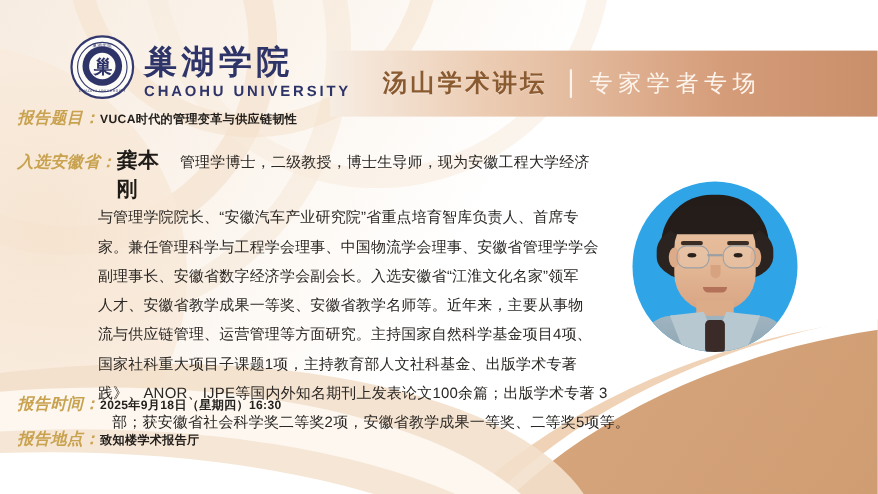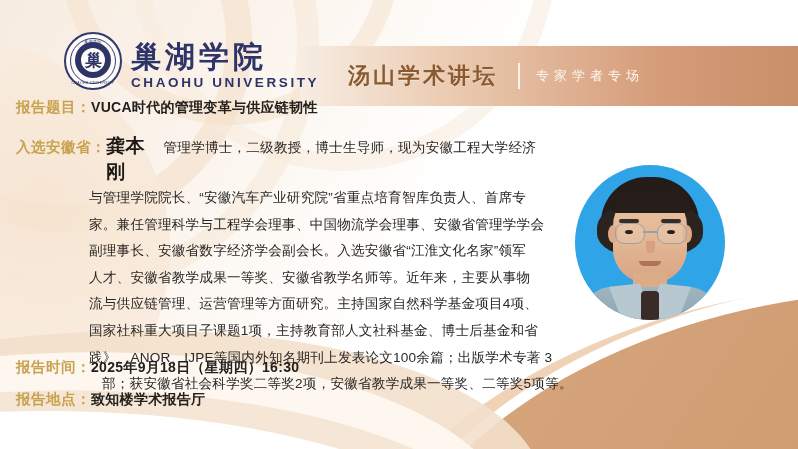--- a/index.html
+++ b/index.html
@@ -43,21 +43,21 @@
   }
   .banner-title{
     margin-left:48px;font-size:22px;font-weight:bold;color:#8a5a30;
     letter-spacing:3px;text-shadow:0 1px 0 rgba(255,255,255,.35);
     font-family:"DejaVu Sans","Liberation Sans",sans-serif;
   }
   .banner-div{
     width:2px;height:26px;background:#fdf6ef;margin:0 16px 0 20px;opacity:.95;
   }
   .banner-sub{
-    font-size:13px;color:#fdf4ec;letter-spacing:5px;
+    font-size:21px;color:#fdf4ec;letter-spacing:5px;
     font-family:"DejaVu Serif","Liberation Serif",serif;
   }
 
   
   .logo{position:absolute;left:64px;top:32px;display:flex;align-items:flex-end;gap:9px;}
   .logo-seal{
     width:54px;height:54px;border-radius:50%;
     border:2px solid #33396e;background:#fdfbf8;position:relative;flex:0 0 auto;
   }
   .logo-seal .inner{
@@ -88,23 +88,24 @@
   }
   .logo-en{
     font-size:13.5px;color:#2e3468;font-weight:bold;letter-spacing:2.6px;margin-top:2px;
   }
 
   
   .row{position:absolute;display:flex;align-items:baseline;}
   .lab{
     color:#c8a24f;font-size:14.5px;font-weight:bold;white-space:nowrap;
     letter-spacing:.5px;
+    font-style:italic;
   }
   .val{
-    color:#23201d;font-size:14px;font-weight:bold;white-space:nowrap;
+    color:#23201d;font-size:11px;font-weight:bold;white-space:nowrap;
     letter-spacing:.3px;
   }
 
   #title-row{left:16px;top:98px;}
   #time-row{left:16px;top:358px;}
   #place-row{left:16px;top:390px;}
   #host-row{left:16px;top:422px;}
 
   #bio{position:absolute;left:16px;top:133px;width:520px;}
   #bio .bio-head{display:flex;align-items:baseline;}
@@ -266,21 +267,21 @@
       <div class="bio-head">
         <span class="lab">入选安徽省：</span>
         <span class="bio-name">龚本刚</span>
         <span class="bio-line">管理学博士，二级教授，博士生导师，现为安徽工程大学经济</span>
       </div>
       <div class="bio-line indent">与管理学院院长、“安徽汽车产业研究院”省重点培育智库负责人、首席专</div>
       <div class="bio-line indent">家。兼任管理科学与工程学会理事、中国物流学会理事、安徽省管理学学会</div>
       <div class="bio-line indent">副理事长、安徽省数字经济学会副会长。入选安徽省“江淮文化名家”领军</div>
       <div class="bio-line indent">人才、安徽省教学成果一等奖、安徽省教学名师等。近年来，主要从事物</div>
       <div class="bio-line indent">流与供应链管理、运营管理等方面研究。主持国家自然科学基金项目4项、</div>
-      <div class="bio-line indent">国家社科重大项目子课题1项，主持教育部人文社科基金、博士后基金和省</div>
+      <div class="bio-line indent">国家社科重大项目子课题1项，主持教育部人文社科基金、出版学术专著</div>
       <div class="bio-line indent">践》、ANOR、IJPE等国内外知名期刊上发表论文100余篇；出版学术专著 3</div>
       <div class="bio-line indent2">部；获安徽省社会科学奖二等奖2项，安徽省教学成果一等奖、二等奖5项等。</div>
     </div>
 
     <div class="portrait">
       <div class="p-hair"></div>
       <div class="p-hair2"></div>
       <div class="p-face"></div>
       <div class="p-ear l"></div>
       <div class="p-ear r"></div>

